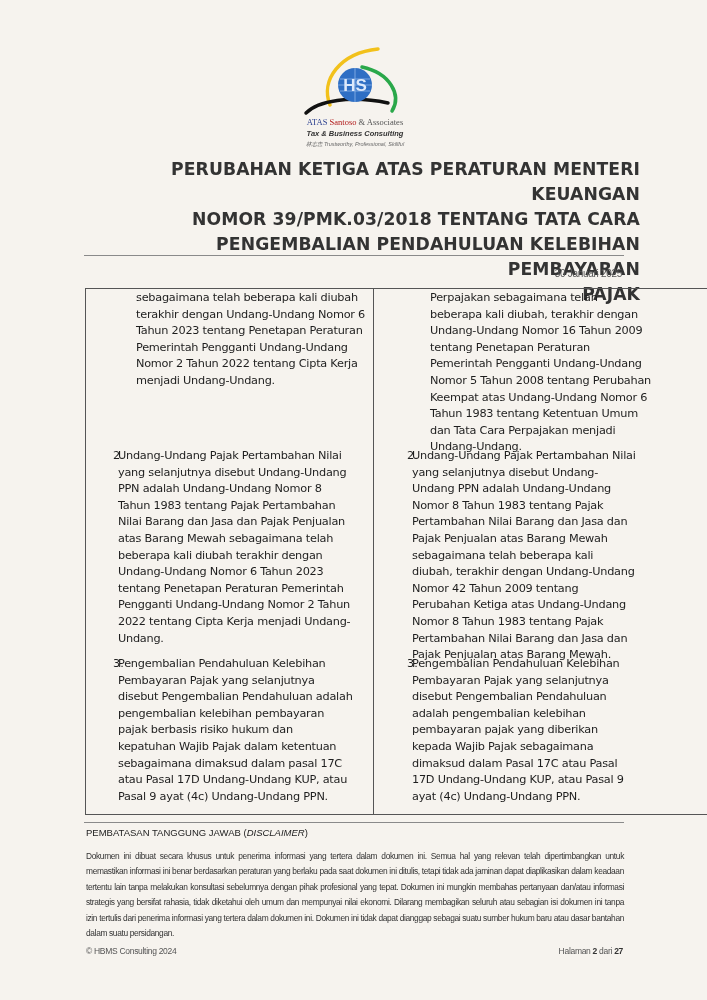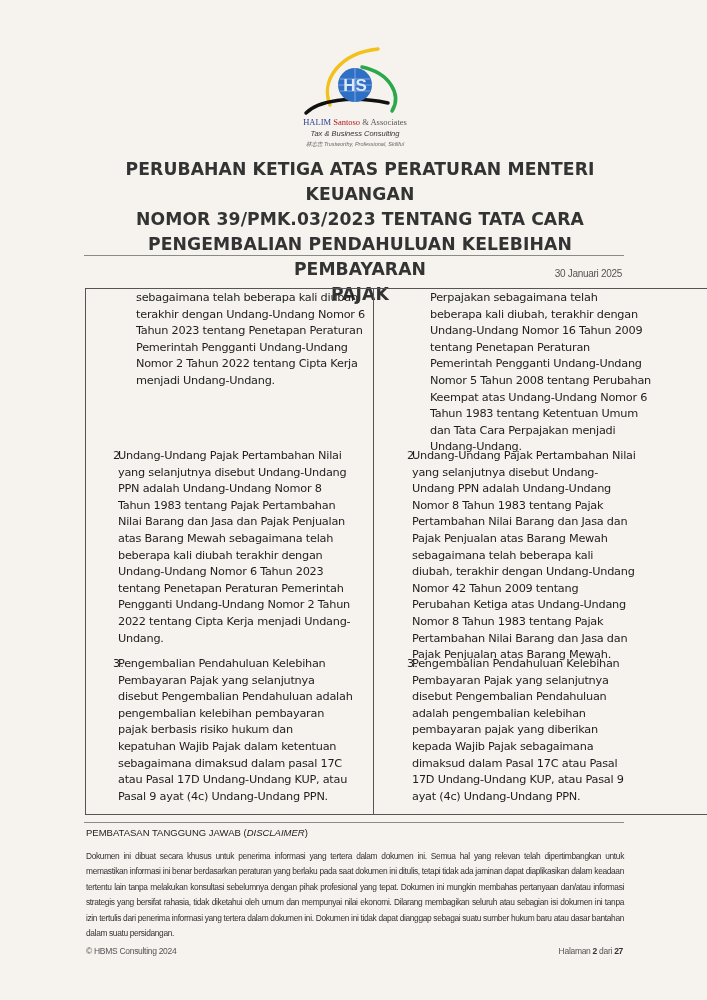--- a/index.html
+++ b/index.html
@@ -2,23 +2,23 @@
 <html><head>
 <meta charset="utf-8">
 <style>
   html, body { margin:0; padding:0; }
   body { width:707px; height:1000px; background:#f6f3ee; position:relative; overflow:hidden; font-family:"Liberation Sans", sans-serif; color:#222; }
   .logo { position:absolute; left:280px; top:45px; width:150px; height:108px; }
   .logo svg { position:absolute; left:20px; top:0; }
   .logo .brand { position:absolute; top:72px; left:0; width:150px; text-align:center; font-family:"Liberation Serif", serif; font-size:8.5px; color:#2a3f8f; white-space:nowrap; }
   .logo .brand .red { color:#b01818; }
   .logo .brand .amp { color:#555; }
-  .logo .sub { position:absolute; top:84px; left:0; width:150px; text-align:center; font-size:7.5px; font-weight:normal; font-style:italic; color:#333; }
+  .logo .sub { position:absolute; top:84px; left:0; width:150px; text-align:center; font-size:7.5px; font-weight:bold; font-style:italic; color:#333; }
   .logo .tag { position:absolute; top:96px; left:0; width:150px; text-align:center; font-size:5.5px; font-style:italic; color:#666; }
-  .title { position:absolute; left:80px; top:157px; width:560px; text-align:center; font-family:"DejaVu Sans", sans-serif; font-weight:bold; font-size:17.2px; line-height:25px; color:#333; letter-spacing:0.1px; }
+  .title { position:absolute; left:80px; top:157px; width:560px; text-align:right; font-family:"DejaVu Sans", sans-serif; font-weight:bold; font-size:17.2px; line-height:25px; color:#333; letter-spacing:0.1px; }
   .title-rule { position:absolute; left:84px; top:255px; width:540px; height:0; border-top:1.5px solid #8a8a8a; }
   .date { position:absolute; right:85px; top:268px; font-size:10px; color:#555; letter-spacing:-0.3px; }
   .table { position:absolute; left:85px; top:288px; width:632px; height:527px; border:1px solid #555; box-sizing:border-box; }
   .col-divider { position:absolute; left:287px; top:0; bottom:0; border-left:1px solid #555; }
   .cell-text { position:absolute; font-family:"DejaVu Sans", sans-serif; font-size:11.3px; line-height:16.6px; color:#1e1e1e; letter-spacing:-0.25px; }
   .item { position:absolute; }
   .item .num { position:absolute; left:0; top:0; font-family:"DejaVu Sans", sans-serif; font-size:11.3px; line-height:16.6px; color:#1e1e1e; }
   .item .body { position:absolute; left:5px; top:0; font-family:"DejaVu Sans", sans-serif; font-size:11.3px; line-height:16.6px; color:#1e1e1e; letter-spacing:-0.25px; }
   .disc-rule { position:absolute; left:84px; top:822px; width:540px; border-top:1.5px solid #8a8a8a; }
   .disc-title { position:absolute; left:86px; top:827px; font-size:9.5px; font-weight:normal; color:#222; }
@@ -33,28 +33,28 @@
 
 <div class="logo">
   <svg width="110" height="72" viewBox="0 0 110 72">
     <path d="M30 60 C 20 35, 40 8, 78 4" stroke="#f2c11b" stroke-width="3.5" fill="none" stroke-linecap="round"></path>
     <path d="M62 22 C 90 28, 102 50, 92 66" stroke="#2aa84a" stroke-width="3.5" fill="none" stroke-linecap="round"></path>
     <path d="M6 68 C 18 56, 50 50, 88 58" stroke="#111" stroke-width="3.5" fill="none" stroke-linecap="round"></path>
     <circle cx="55" cy="40" r="17" fill="#2f6fc4"></circle>
     <path d="M40 34 H70 M38 40 H72 M40 46 H70 M55 23 V57" stroke="#8fb6ea" stroke-width="0.8" fill="none"></path>
     <text x="55" y="46" text-anchor="middle" font-family="Liberation Sans, sans-serif" font-weight="bold" font-size="17" fill="#dce9fb">HS</text>
   </svg>
-  <div class="brand"><span>HALIM </span><span class="red">Santoso</span><span class="amp"> &amp; Associates</span></div>
+  <div class="brand"><span>ATAS </span><span class="red">Santoso</span><span class="amp"> &amp; Associates</span></div>
   <div class="sub">Tax &amp; Business Consulting</div>
   <div class="tag">林志忠 Trustworthy, Professional, Skillful</div>
 </div>
 
 <div class="title">
   <div>PERUBAHAN KETIGA ATAS PERATURAN MENTERI KEUANGAN</div>
-  <div>NOMOR 39/PMK.03/2023 TENTANG TATA CARA</div>
+  <div>NOMOR 39/PMK.03/2018 TENTANG TATA CARA</div>
   <div>PENGEMBALIAN PENDAHULUAN KELEBIHAN PEMBAYARAN</div>
   <div>PAJAK</div>
 </div>
 <div class="title-rule"></div>
 <div class="date">30 Januari 2025</div>
 
 <div class="table">
   <div class="col-divider"></div>
 
   <div class="cell-text" style="left:50px; top:1px; width:232px;">sebagaimana telah beberapa kali diubah terakhir dengan Undang-Undang Nomor 6 Tahun 2023 tentang Penetapan Peraturan Pemerintah Pengganti Undang-Undang Nomor 2 Tahun 2022 tentang Cipta Kerja menjadi Undang-Undang.</div>

